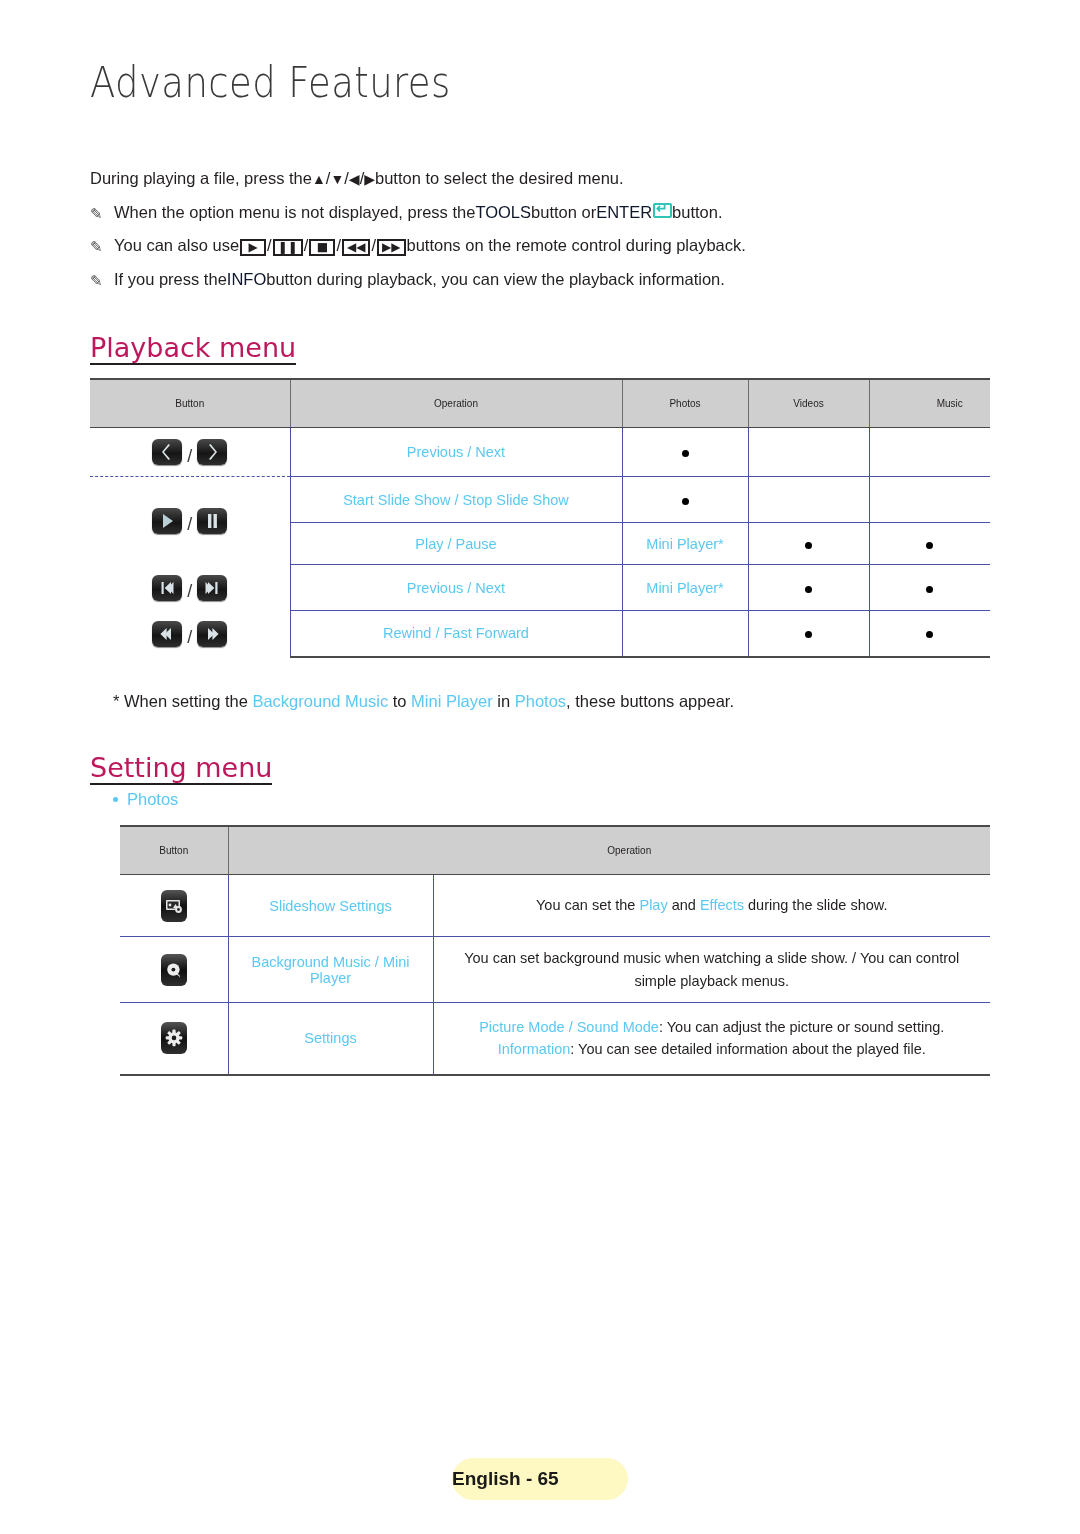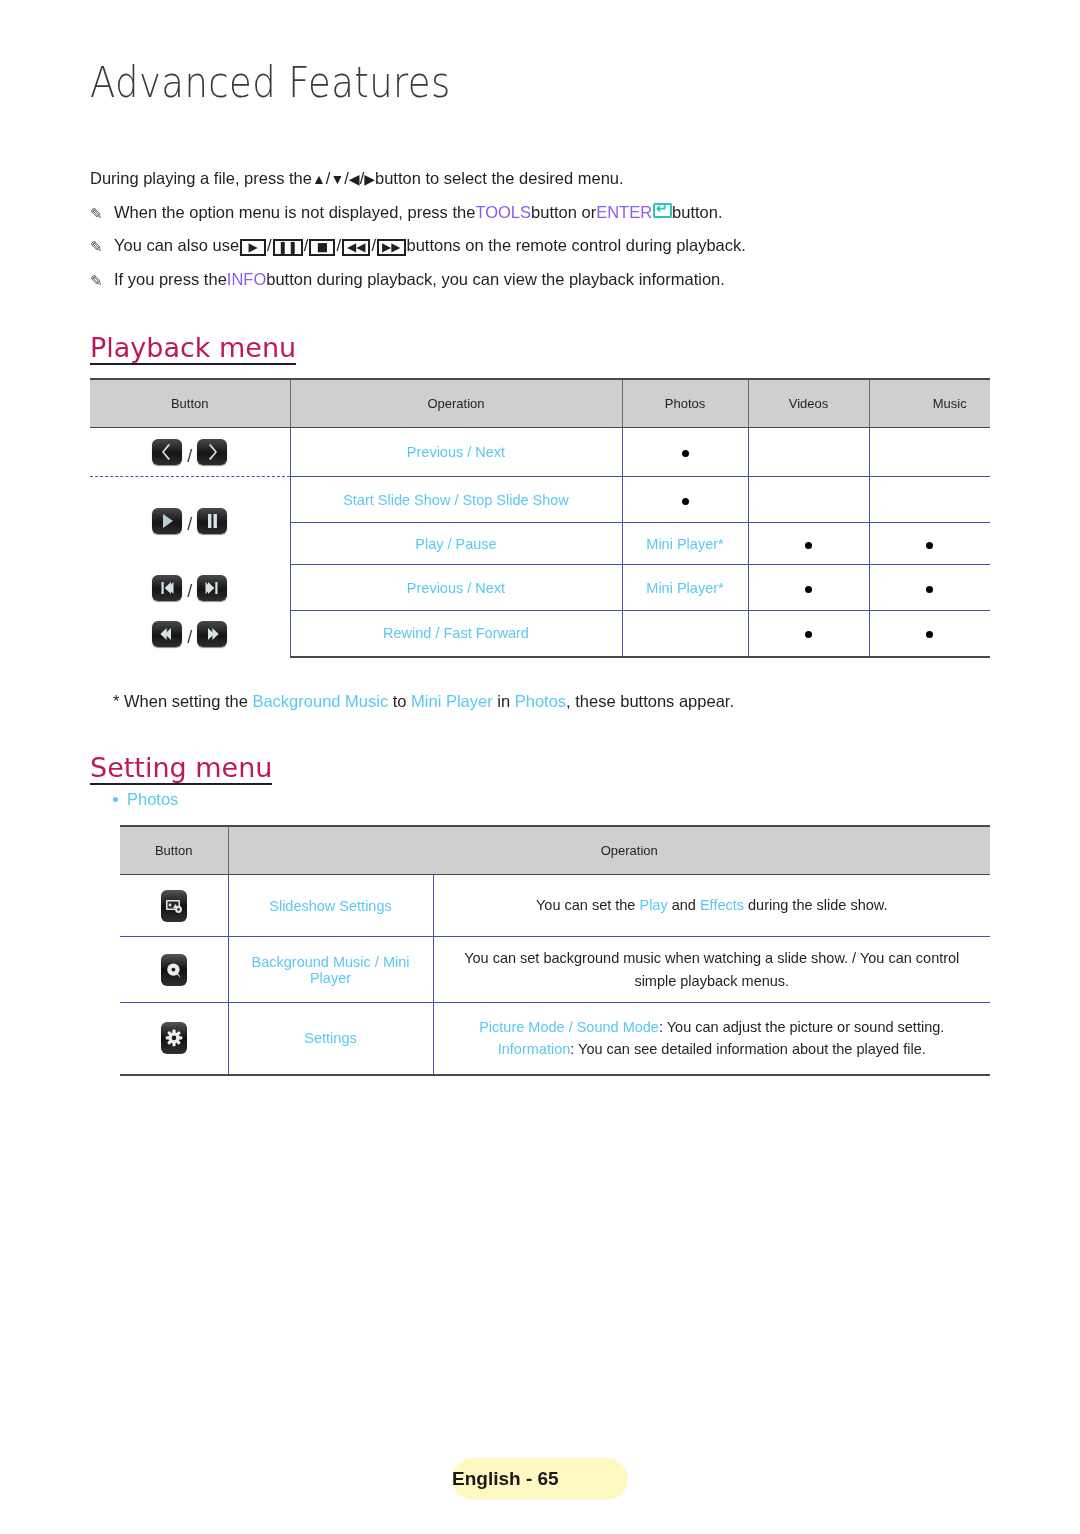--- a/index.html
+++ b/index.html
@@ -77,21 +77,21 @@
   }
   .note-icon {
     display: inline-block;
     width: 20px;
     margin-right: 4px;
     flex: 0 0 auto;
     font-size: 15px;
     color: #4a4a4a;
     transform: translateY(1px);
   }
-  .teal { color: #8b5cf6; }
+  .teal { color: #0f172a; }
   .cyan { color: #5bc8f2; }
 
   
   .arrows { letter-spacing: 0px; }
   .arrows span { font-size: 14px; }
 
   
   .keybox {
     display: inline-block;
     border: 2px solid #231f20;
@@ -144,21 +144,21 @@
   
   table.doc {
     position: absolute;
     border-collapse: collapse;
     table-layout: fixed;
     font-size: 14px;
   }
   table.doc th {
     background: #cfcfcf;
     font-weight: normal;
-    font-size: 13px;
+    font-size: 10px;
     color: #231f20;
     height: 45px;
     border-left: 1.5px solid #6c6c6c;
     border-right: 1.5px solid #6c6c6c;
     border-top: 2.5px solid #4a4a4a;
     border-bottom: 1.5px solid #4a4a4a;
   }
   table.doc td {
     border-left: 1.2px solid #4a52a8;
     border-right: 1.2px solid #4a52a8;

